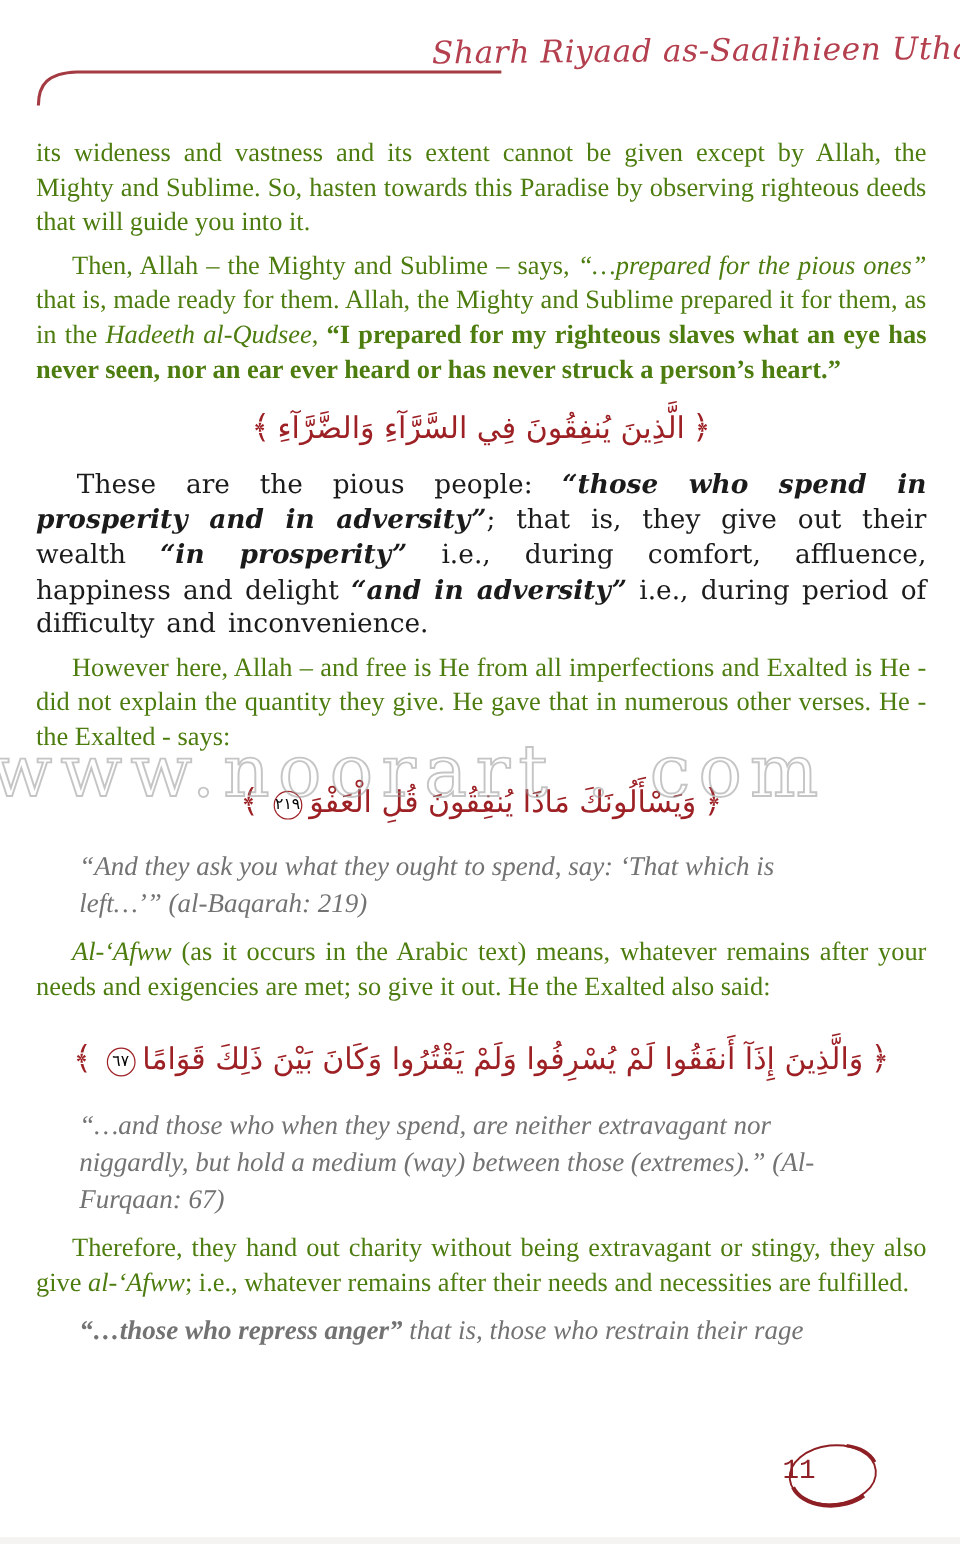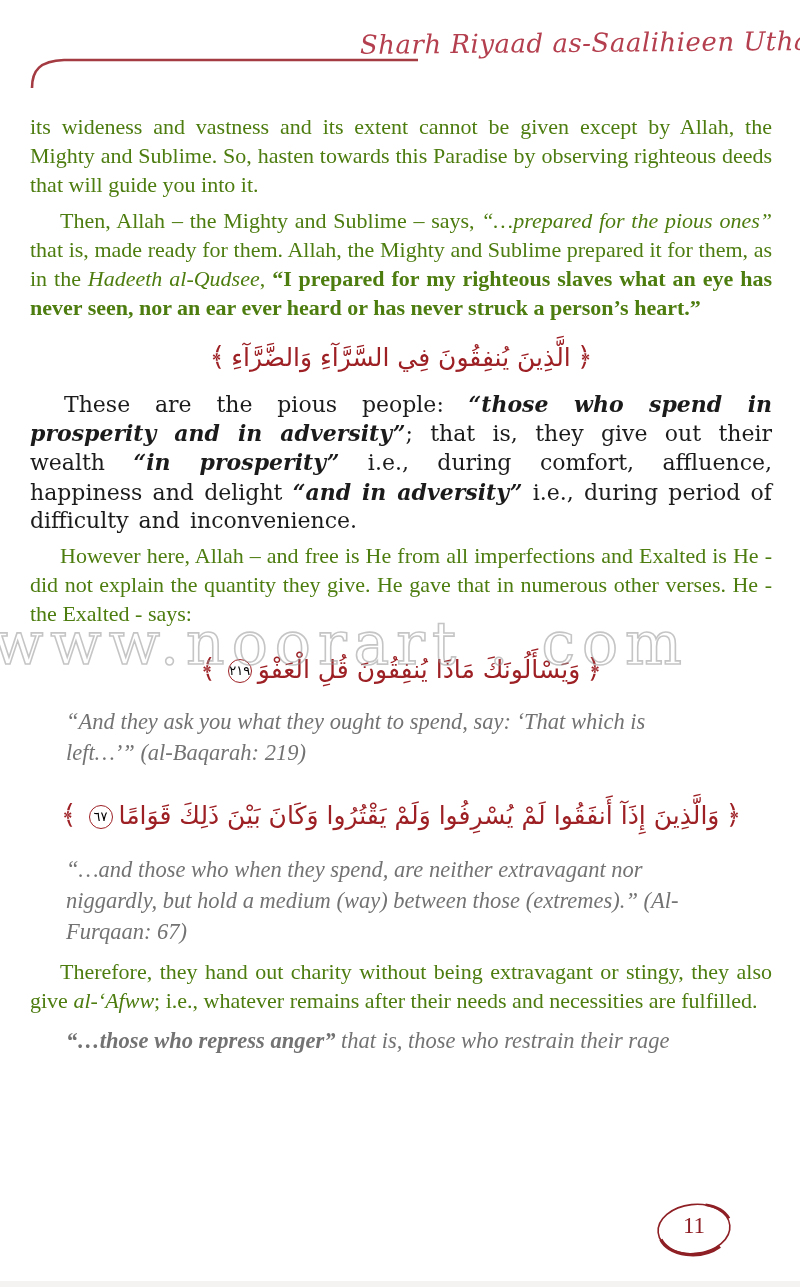--- a/index.html
+++ b/index.html
@@ -59,22 +59,22 @@
   @supports (-webkit-text-stroke: 1px gray) {
     .watermark {
       color:rgba(255,255,255,0.05);
       -webkit-text-stroke:1.6px rgba(150,150,150,0.55);
     }
   }
   
   .page-badge { position:absolute; left:652px; top:1200px; width:84px; height:62px; }
   .page-badge svg { position:absolute; left:0; top:0; }
   .page-badge .num {
-    position:absolute; left:0; top:13px; width:84px; text-align:center;
-    font-family:Liberation Serif, serif; font-size:23px; color:#8e1f24;
+    position:absolute; left:0; top:13px; width:84px; 
+    font-family:Liberation Mono, monospace; font-size:23px; color:#8e1f24;
   }
   .bottom-strip { position:absolute; left:0; bottom:0; width:800px; height:6px; background:#f4f3f1; }
 </style>
 </head>
 <body>
 
 <div class="page">
 
   <svg class="header-line" viewBox="0 0 400 60" aria-hidden="true">
     <path d="M 14 48 C 14 30, 22 21, 46 20 L 400 20" fill="none" stroke="#a43a42" stroke-width="2.6"></path>
@@ -100,20 +100,23 @@
     </p>
 
     <p class="body indent">However here, Allah – and free is He from all imperfections and Exalted is He - did not explain the quantity they give. He gave that in numerous other verses. He - the Exalted - says:</p>
 
     <div class="verse v2">
       <span class="orn">﴿</span><span>وَيَسْأَلُونَكَ مَاذَا يُنفِقُونَ قُلِ الْعَفْوَ</span><span class="ayah-num">٢١٩</span><span class="orn">﴾</span>
     </div>
 
     <p class="quote">“And they ask you what they ought to spend, say: ‘That which is left…’” (al-Baqarah: 219)</p>
 
+    <p class="body">
+      <span class="it indent-start" style="padding-left:30px;">Al-‘Afww</span><span> (as it occurs in the Arabic text) means, whatever remains after your needs and exigencies are met; so give it out. He the Exalted also said:</span>
+    </p>
 
     <div class="verse v3">
       <span class="orn">﴿</span><span>وَالَّذِينَ إِذَآ أَنفَقُوا لَمْ يُسْرِفُوا وَلَمْ يَقْتُرُوا وَكَانَ بَيْنَ ذَلِكَ قَوَامًا</span><span class="ayah-num">٦٧</span><span class="orn">﴾</span>
     </div>
 
     <p class="quote">“…and those who when they spend, are neither extravagant nor niggardly, but hold a medium (way) between those (extremes).” (Al-Furqaan: 67)</p>
 
     <p class="body indent">
       <span>Therefore, they hand out charity without being extravagant or stingy, they also give </span><span class="it">al-‘Afww</span><span>; i.e., whatever remains after their needs and necessities are fulfilled.</span>
     </p>

